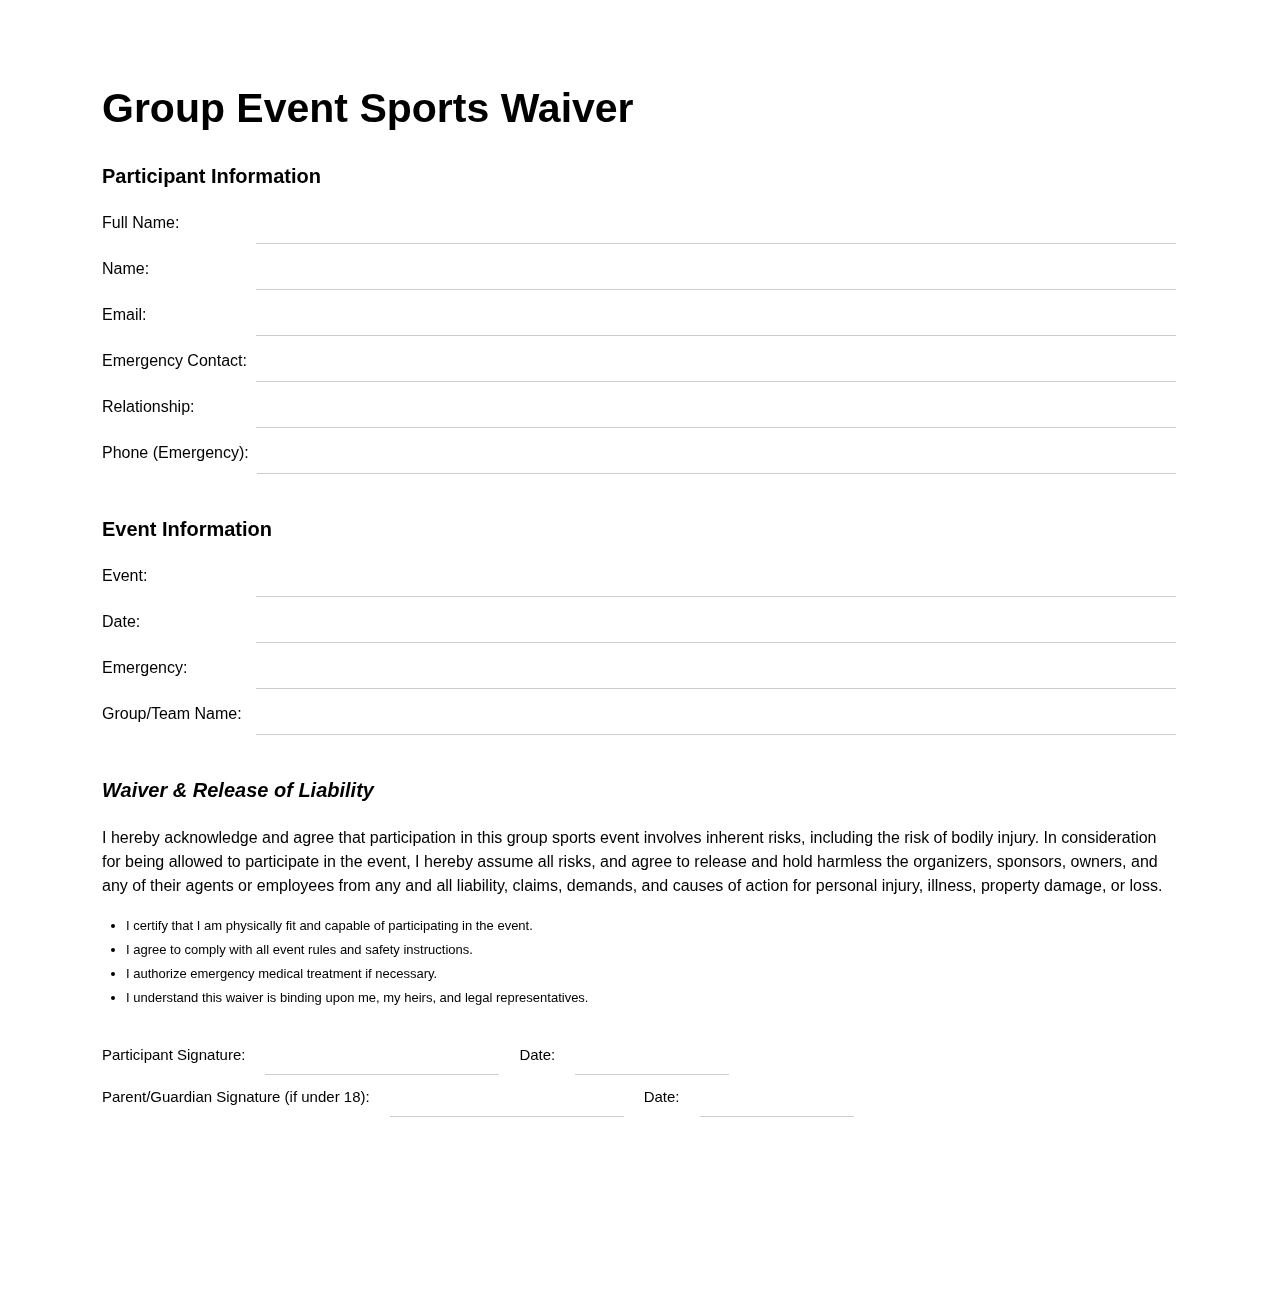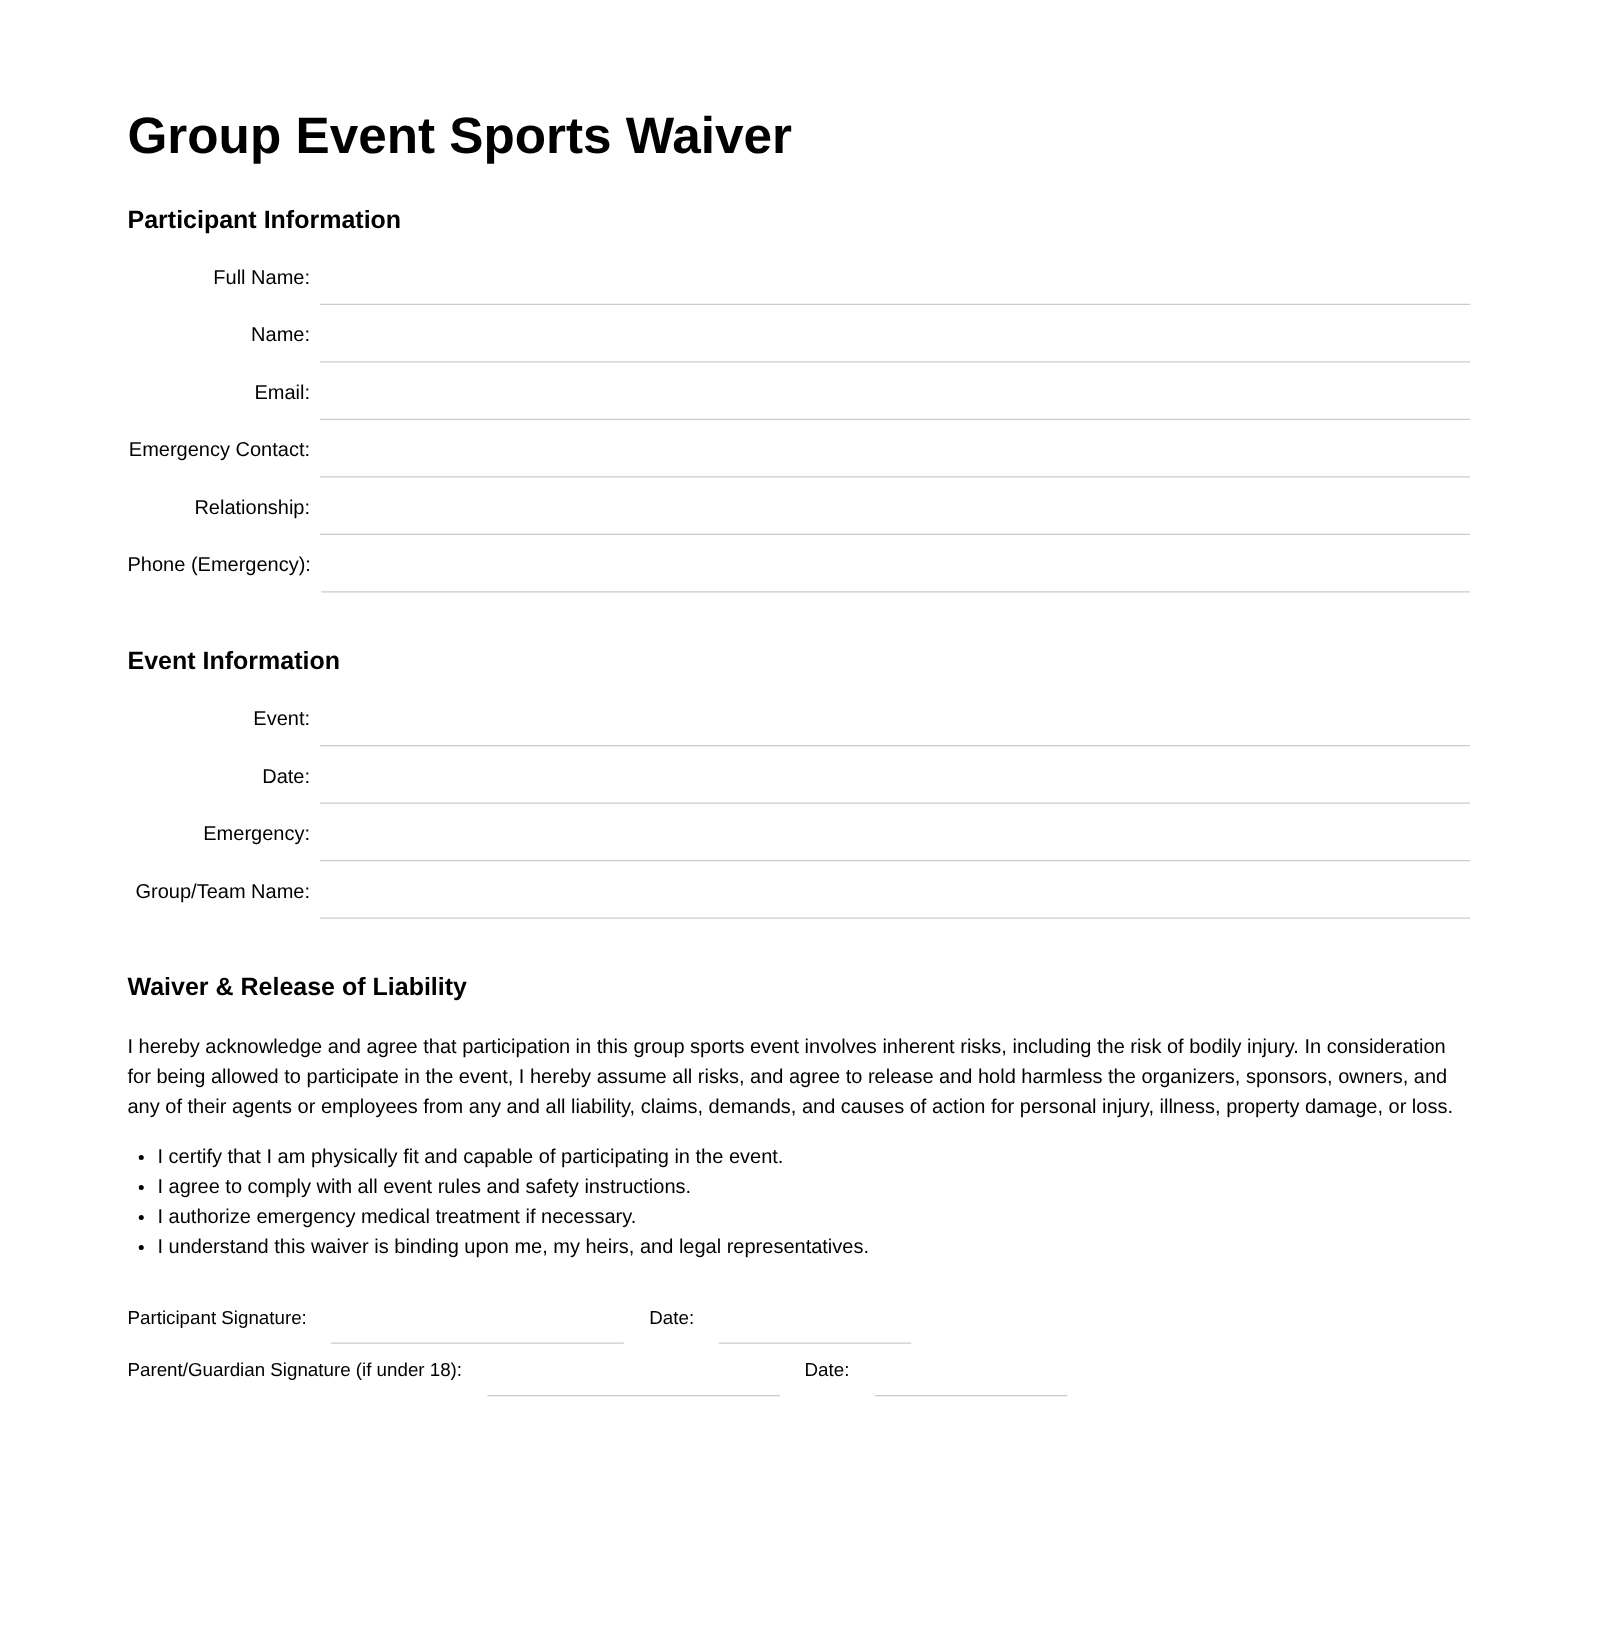--- a/index.html
+++ b/index.html
@@ -22,56 +22,55 @@
       height: 40px;
     }
     h2 {
       font-size: 20px;
       font-weight: bold;
       margin: 0;
       line-height: 24px;
     }
     .section-title-1 { margin-top: 36px; }
     .section-title-2 { margin-top: 43px; }
-    .section-title-3 { margin-top: 43px; }
+    .section-title-3 { margin-top: 43px; font-style: italic; }
     .fields { margin-top: 10px; }
     .field-row {
       display: flex;
       align-items: flex-end;
       height: 46px;
     }
     .field-label {
       font-size: 16px;
       min-width: 146px;
       padding-right: 8px;
       line-height: 18px;
       padding-bottom: 12px;
       white-space: nowrap;
-      text-align: right;
     }
     .field-line {
       flex: 1;
       height: 26px;
       border: none;
       border-bottom: 1px solid #cccccc;
       background: transparent;
       margin-bottom: 0;
       outline: none;
       font-family: "Liberation Sans", sans-serif;
       font-size: 16px;
     }
     .para {
       font-size: 16px;
       line-height: 24px;
       margin: 24px 0 0 0;
     }
     ul.terms {
       margin: 16px 0 0 0;
       padding-left: 24px;
-      font-size: 16px;
+      font-size: 13px;
       line-height: 24px;
     }
     ul.terms li { margin: 0; }
     .sig-block { margin-top: 36px; }
     .sig-row {
       display: flex;
       align-items: flex-start;
       height: 42px;
     }
     .sig-label {

